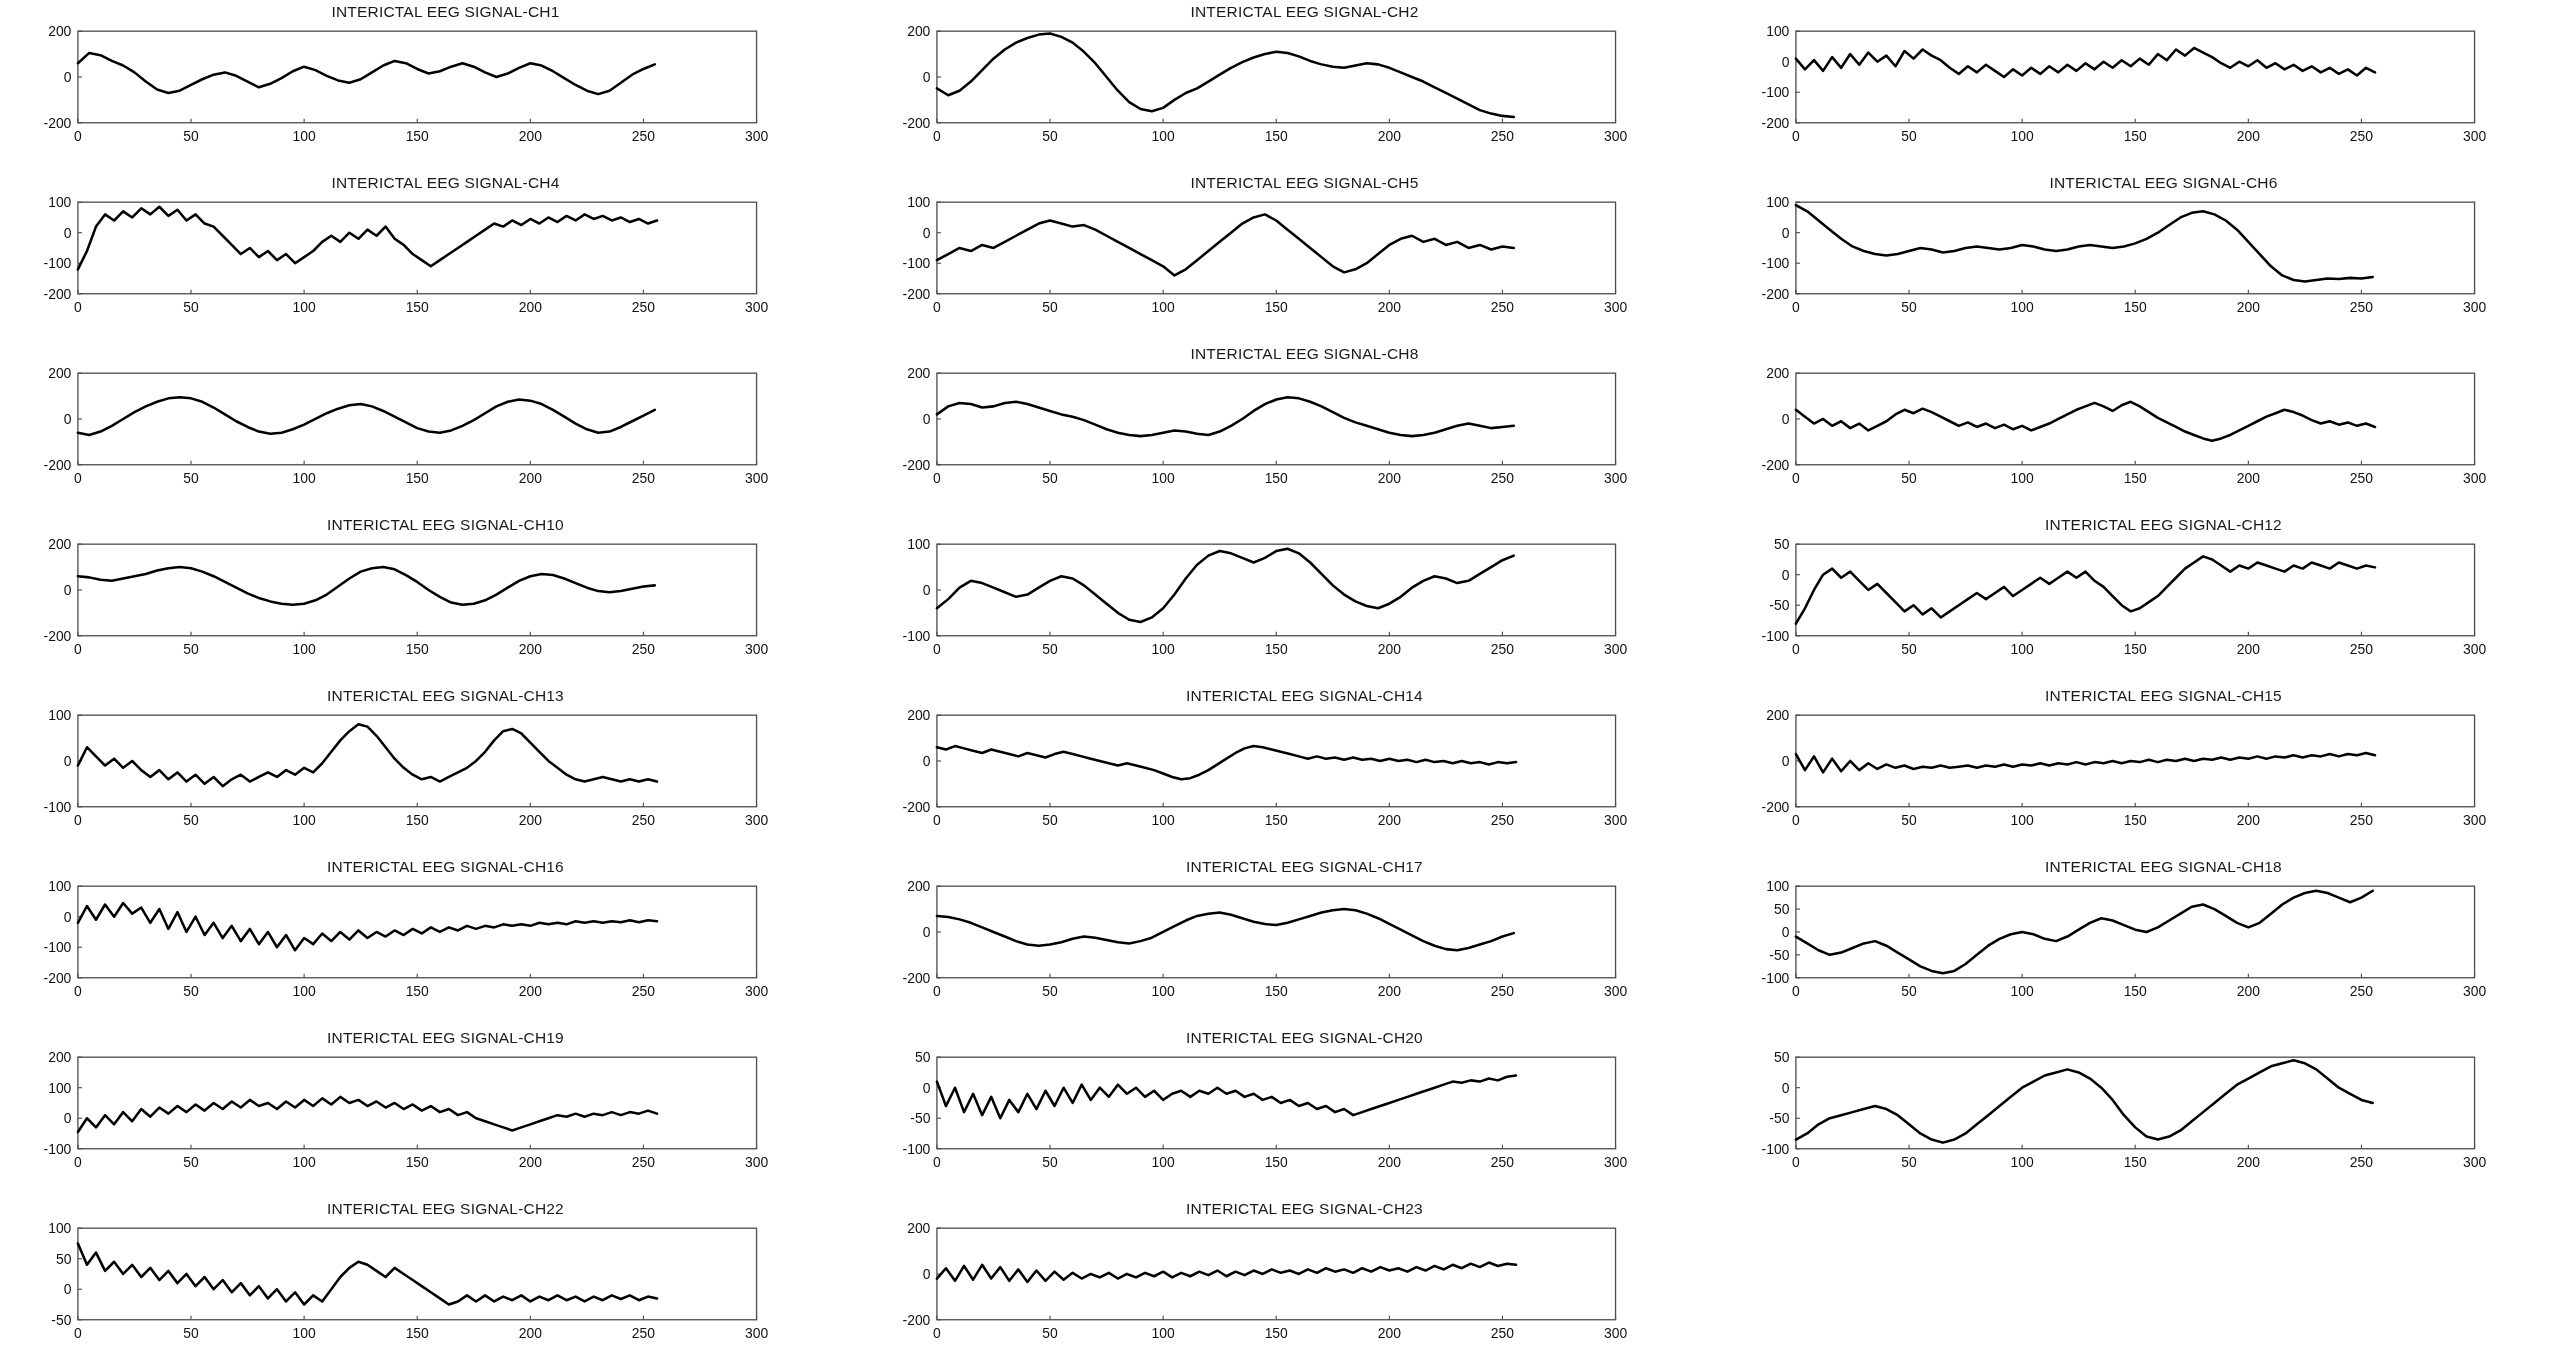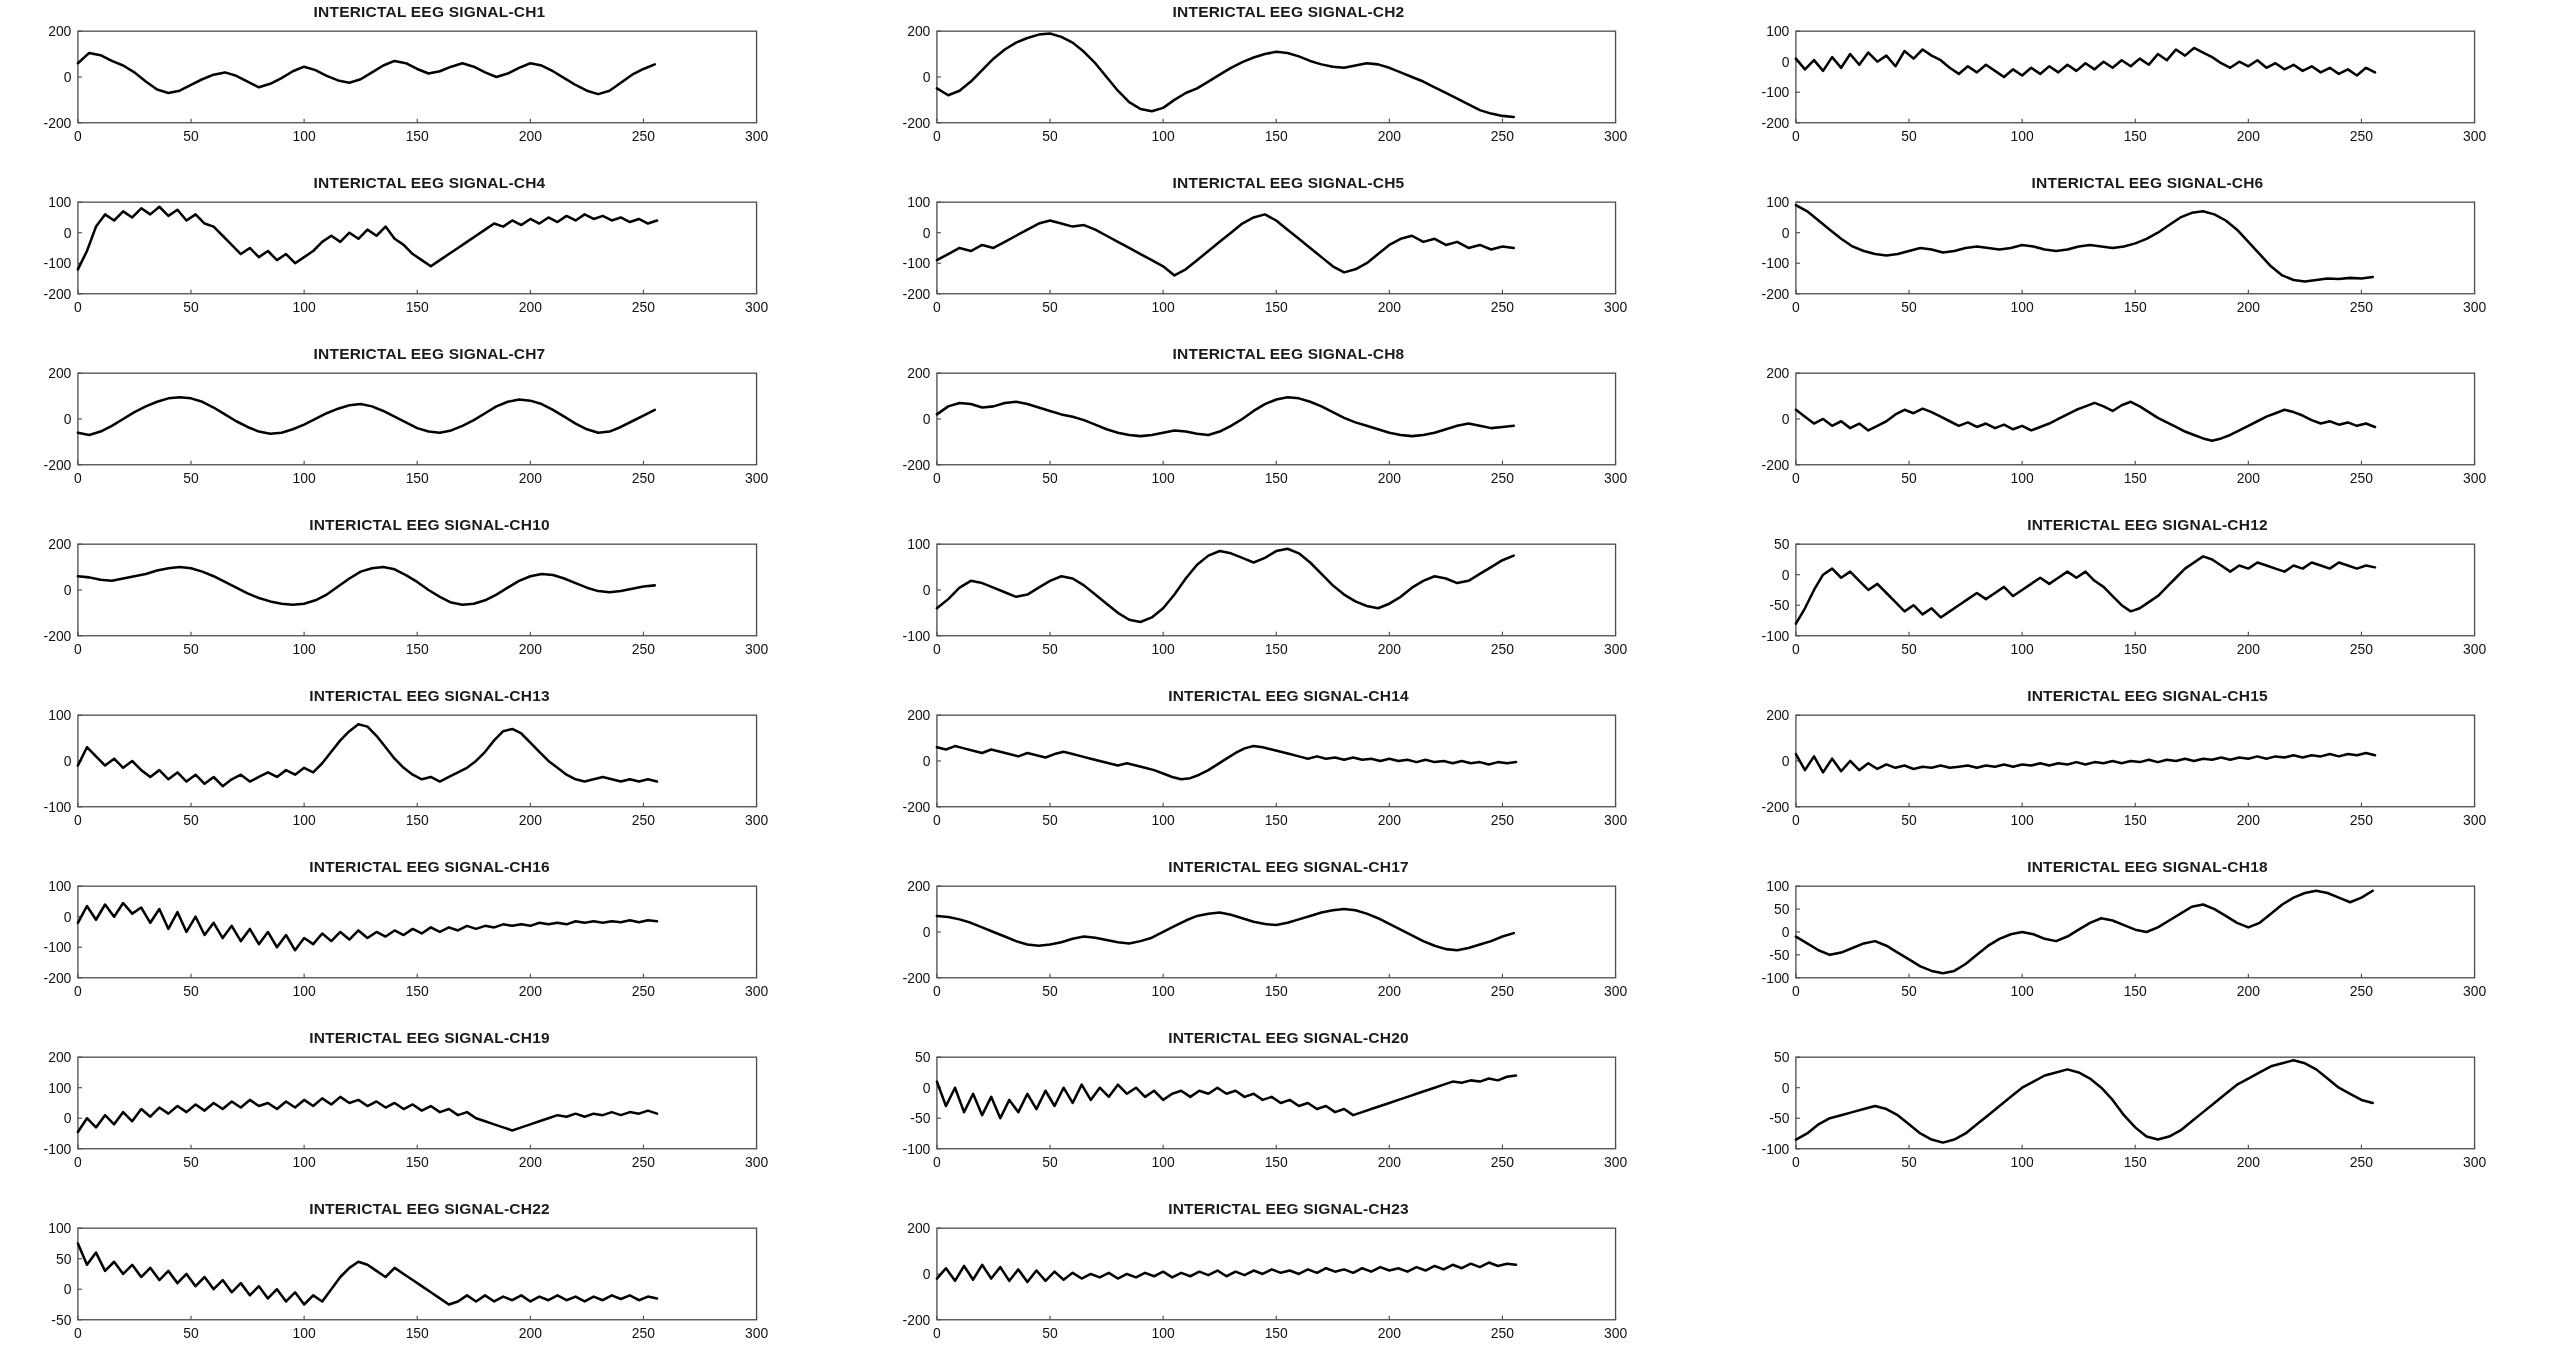--- a/index.html
+++ b/index.html
@@ -24,25 +24,25 @@
   .cell {
     position: relative;
     width: 859px;
     height: 171px;
     box-sizing: border-box;
   }
   .cell.empty { visibility: hidden; }
   .plot-title {
     position: absolute;
     top: 3.3px;
-    left: 0;
+    left: 16px;
     width: 859px;
     text-align: center;
     font-size: 15.5px;
-    font-weight: bold;
+    font-weight: normal;
     color: #1a1a1a;
     letter-spacing: 0.2px;
     white-space: nowrap;
   }
   .axes-wrap {
     position: absolute;
     left: 0;
     top: 23px;
     width: 859px;
     height: 139px;
@@ -254,21 +254,20 @@
           <text x="87" y="90.66666666666666" text-anchor="end" class="tick-label">-100</text>
           <line x1="95" x2="100" y1="47.33333333333333" y2="47.33333333333333" class="tickmark"></line>
           <text x="87" y="53.33333333333333" text-anchor="end" class="tick-label">0</text>
           <line x1="95" x2="100" y1="10" y2="10" class="tickmark"></line>
           <text x="87" y="16" text-anchor="end" class="tick-label">100</text>
           <path d="M95.00 13.73 L108.83 21.20 L122.67 32.40 L136.50 43.60 L150.33 54.80 L164.17 64.13 L178.00 69.73 L191.83 73.47 L205.67 75.33 L219.50 73.47 L233.33 69.73 L247.17 66.00 L261.00 67.87 L274.83 71.60 L288.67 69.73 L302.50 66.00 L316.33 64.13 L330.17 66.00 L344.00 67.87 L357.83 66.00 L371.67 62.27 L385.50 64.13 L399.33 67.87 L413.17 69.73 L427.00 67.87 L440.83 64.13 L454.67 62.27 L468.50 64.13 L482.33 66.00 L496.17 64.13 L510.00 60.40 L523.83 54.80 L537.67 47.33 L551.50 38.00 L565.33 28.67 L579.17 23.07 L593.00 21.20 L606.83 24.93 L620.67 32.40 L634.50 43.60 L648.33 58.53 L662.17 73.47 L676.00 88.40 L689.83 99.60 L703.67 105.20 L717.50 107.07 L731.33 105.20 L745.17 103.33 L759.00 104.08 L772.83 102.59 L786.67 103.33 L800.50 101.47" class="signal-path"></path>
         </svg>
       </div>
     </div>
     <div class="cell">
-      <div class="plot-title">INTERICTAL EEG SIGNAL-CH7</div>
       <div class="axes-wrap">
         <svg class="axes-svg" width="859" height="139" viewBox="0 0 1050 170">
           <rect x="95" y="10" width="830" height="112" class="axis-line"></rect>
           <line x1="95" x2="95" y1="122" y2="117" class="tickmark"></line>
           <text x="95" y="144" text-anchor="middle" class="tick-label">0</text>
           <line x1="233.33333333333331" x2="233.33333333333331" y1="122" y2="117" class="tickmark"></line>
           <text x="233.33333333333331" y="144" text-anchor="middle" class="tick-label">50</text>
           <line x1="371.66666666666663" x2="371.66666666666663" y1="122" y2="117" class="tickmark"></line>
           <text x="371.66666666666663" y="144" text-anchor="middle" class="tick-label">100</text>
           <line x1="510" x2="510" y1="122" y2="117" class="tickmark"></line>

